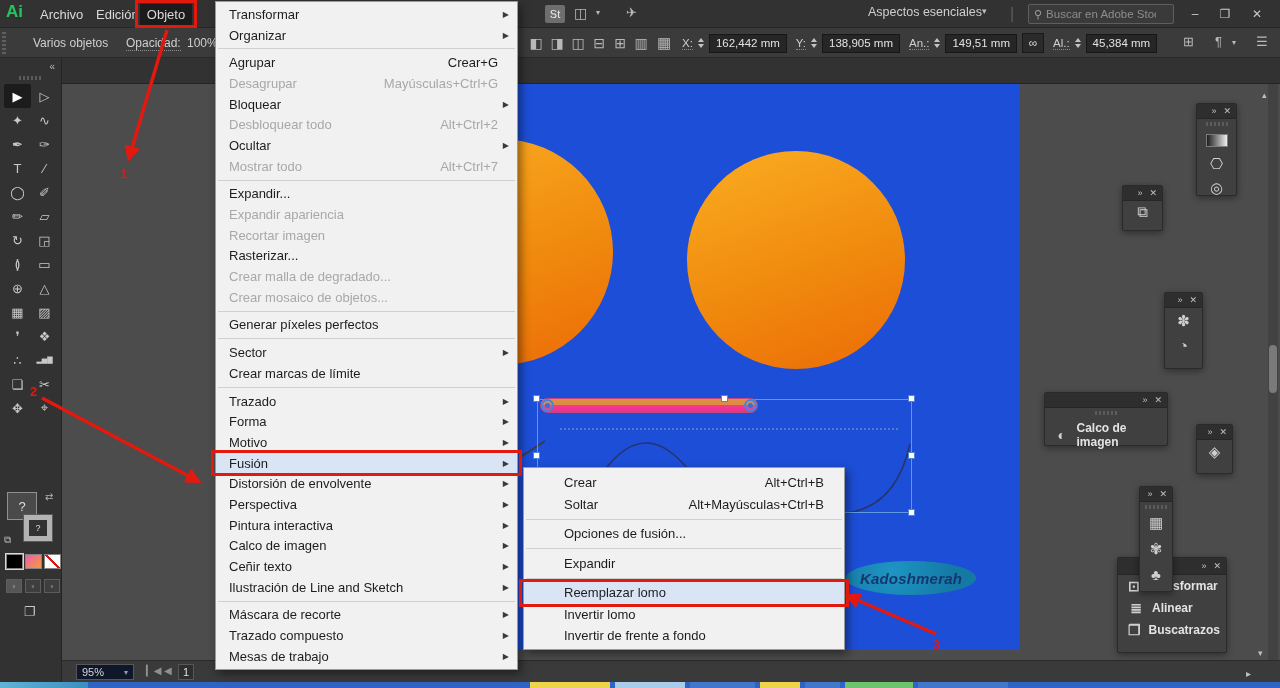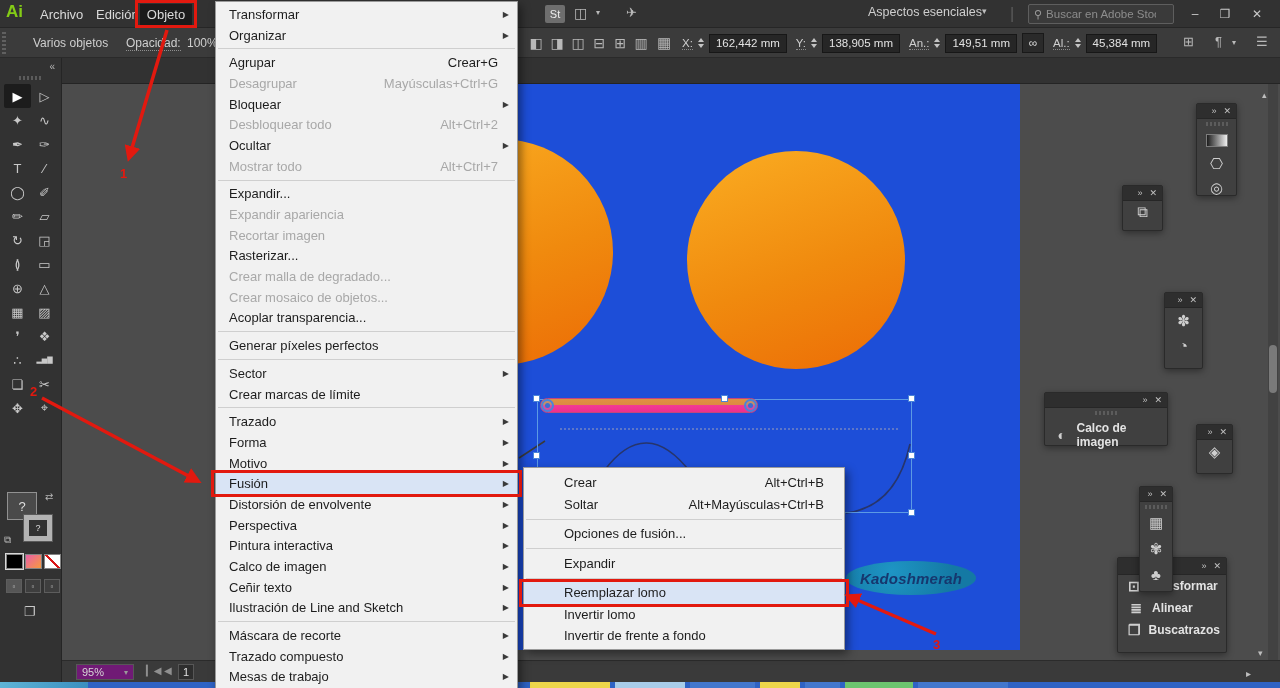--- a/index.html
+++ b/index.html
@@ -2,21 +2,21 @@
 <html><head>
 <meta charset="utf-8">
 <style>
   *{margin:0;padding:0;box-sizing:border-box}
   body{font-family:"Liberation Sans",sans-serif;background:#222}
   #app{position:relative;width:1280px;height:688px;background:#4c4c4c;overflow:hidden}
 
   
   #menubar{position:absolute;left:0;top:0;width:1280px;height:28px;background:#323232;border-bottom:1px solid #262626;z-index:40}
   .mb-item{position:absolute;top:4px;height:21px;line-height:21px;font-size:13px;color:#dadada;padding:0 6px}
-  #ai-logo{position:absolute;left:6px;top:2px;font-size:17px;font-weight:bold;color:#84cc16}
+  #ai-logo{position:absolute;left:6px;top:2px;font-size:17px;font-weight:bold;color:#22c55e}
   .objeto-item{background:#1b1b1b;text-align:center}
   .mb-icon{position:absolute;top:5px;color:#b9b9b9;font-size:13px}
   .st-badge{position:absolute;left:545px;top:5px;width:20px;height:18px;background:#6e6e6e;color:#eee;font-size:11px;text-align:center;line-height:18px;border-radius:2px}
   #workspace{position:absolute;left:868px;top:5px;color:#cfcfcf;font-size:12.5px}
   #ws-caret{position:absolute;left:982px;top:6px;color:#bdbdbd;font-size:9px}
   .mb-sep{position:absolute;left:1010px;top:5px;color:#5c5c5c}
   #searchbox{position:absolute;left:1028px;top:4px;width:146px;height:20px;background:#3a3a3a;border:1px solid #5e5e5e;border-radius:2px;display:flex;align-items:center;padding:0 5px;gap:4px}
   #searchbox .sicon{color:#9a9a9a;font-size:11px;flex:0 0 auto}
   #searchbox input{background:transparent;border:none;outline:none;color:#cfcfcf;font-size:11.5px;width:110px;font-family:"Liberation Sans",sans-serif}
   #searchbox input::placeholder{color:#8d8d8d}
@@ -92,21 +92,21 @@
   .pcol-icons{display:flex;flex-direction:column;align-items:center;gap:9px;padding:6px 0}
   .picon{color:#cfcfcf;font-size:15px;text-align:center;line-height:1}
   .grad-swatch{width:22px;height:13px;border:1px solid #7d7d7d;background:linear-gradient(90deg,#1d1d1d,#efefef)}
   .prow{display:flex;align-items:center;gap:8px;padding:4px 10px;color:#e3e3e3;font-size:12px;font-weight:bold}
   .prow .picon{font-size:14px;width:16px}
   .panel.front{z-index:22}
   .edge-glyph{position:absolute;color:#bdbdbd;z-index:21}
 
   
   #statusbar{position:absolute;left:62px;top:660px;width:1218px;height:22px;background:#3a3a3a;border-top:1px solid #2b2b2b;z-index:10}
-  #zoombox{position:absolute;left:14px;top:3px;width:58px;height:16px;background:#701a75;border:1px solid #575757;color:#d6d6d6;font-size:11px;line-height:15px;padding:0 5px;display:flex;justify-content:space-between;align-items:center}
+  #zoombox{position:absolute;left:14px;top:3px;width:58px;height:16px;background:#0f172a;border:1px solid #575757;color:#d6d6d6;font-size:11px;line-height:15px;padding:0 5px;display:flex;justify-content:space-between;align-items:center}
   .navicon{position:absolute;top:4px;color:#8f8f8f;font-size:10px}
   #pagenum{position:absolute;left:116px;top:3px;width:16px;height:16px;background:#2e2e2e;border:1px solid #575757;color:#e0e0e0;font-size:11px;text-align:center;line-height:15px}
   #vscroll-track{position:absolute;left:1268px;top:84px;width:10px;height:576px;background:#424242;z-index:5}
   #vscroll-thumb{position:absolute;left:1269px;top:345px;width:8px;height:48px;background:#7a7a7a;border-radius:4px;z-index:6}
   #taskbar{position:absolute;left:0;top:682px;width:1280px;height:6px;background:#2f63c5;z-index:9}
   .tb-seg{position:absolute;top:0;height:6px}
 
   
   #annot{position:absolute;left:0;top:0;width:1280px;height:688px;z-index:100;pointer-events:none}
 </style>
@@ -435,25 +435,20 @@
       <div class="mrow dis">
         <span class="ml">Crear malla de degradado...</span>
         <span class="ms"></span>
         <span class="ma"></span>
       </div>
       <div class="mrow dis">
         <span class="ml">Crear mosaico de objetos...</span>
         <span class="ms"></span>
         <span class="ma"></span>
       </div>
-      <div class="mrow">
-        <span class="ml">Acoplar transparencia...</span>
-        <span class="ms"></span>
-        <span class="ma"></span>
-      </div>
       <div class="msep"></div>
       <div class="mrow">
         <span class="ml">Generar píxeles perfectos</span>
         <span class="ms"></span>
         <span class="ma"></span>
       </div>
       <div class="msep"></div>
       <div class="mrow">
         <span class="ml">Sector</span>
         <span class="ms"></span>

